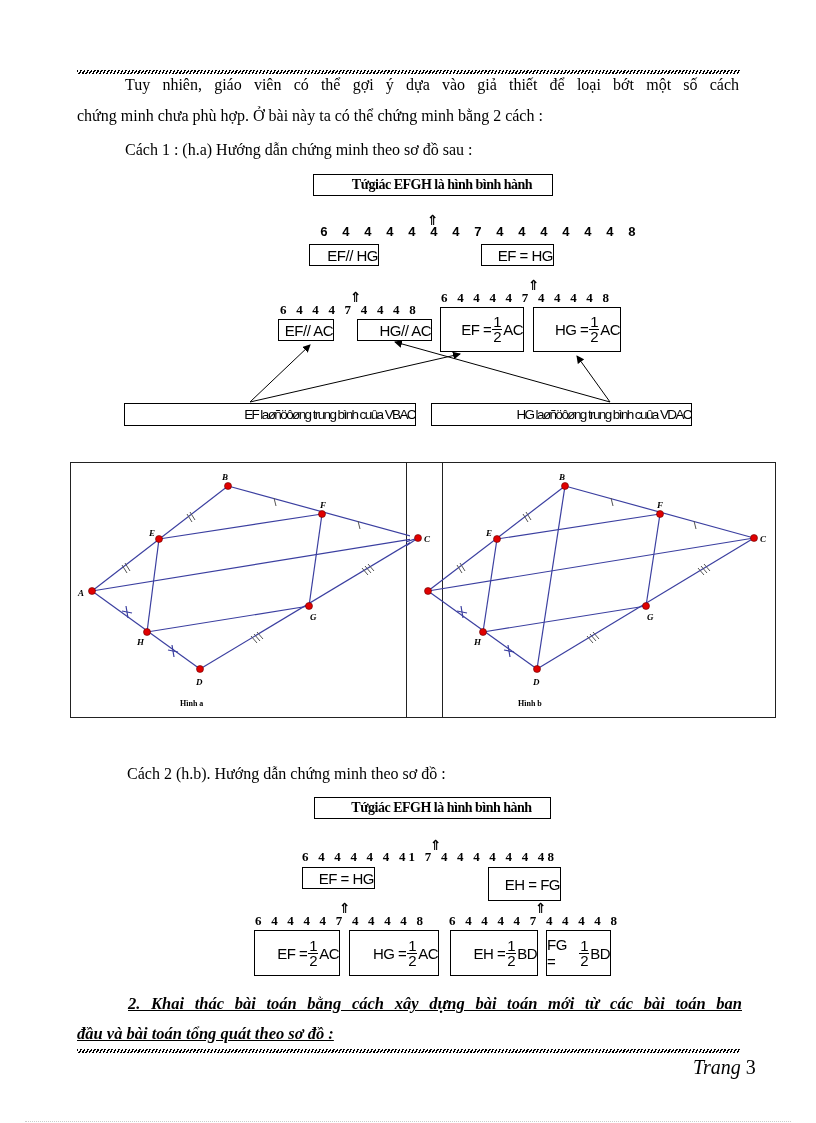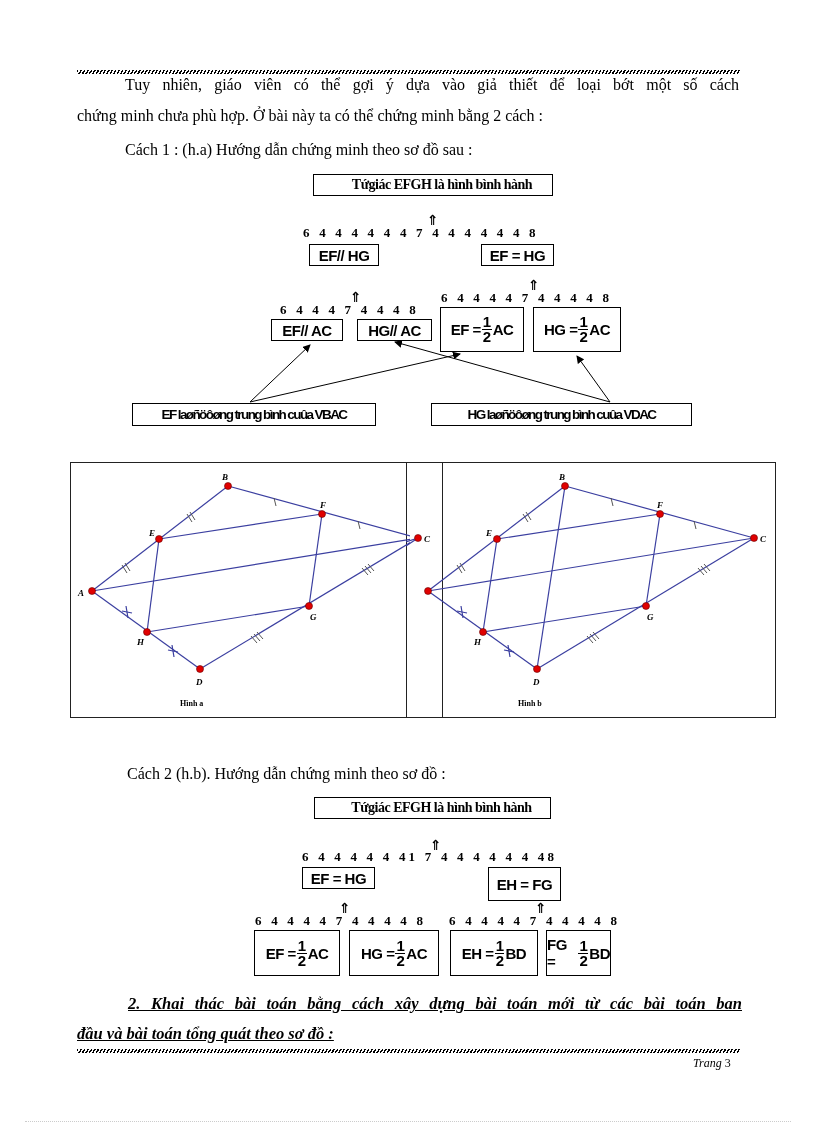--- a/index.html
+++ b/index.html
@@ -6,61 +6,61 @@
   body { width:816px; height:1123px; position:relative; overflow:hidden;
          font-family:"Liberation Serif", serif; color:#000; }
   .abs { position:absolute; }
   .hatch { position:absolute; height:4px;
            background: repeating-linear-gradient(120deg, #000 0 1.4px, #fff 1.4px 3px); }
   .para { position:absolute; font-size:16px; line-height:20px; white-space:nowrap; }
   .just { text-align:justify; text-align-last:justify; }
   .box { position:absolute; border:1.2px solid #000; box-sizing:border-box;
          display:flex; align-items:center; justify-content:center; background:#fff; }
   .serifbold { font-family:"Liberation Serif", serif; font-weight:bold; font-size:14px; letter-spacing:-0.5px;padding-left:18px; }
-  .sansbold { font-family:"Liberation Sans", sans-serif; font-weight:bold; font-size:15px; letter-spacing:-0.5px; }
+  .sansbold { font-family:"Liberation Sans", sans-serif; font-weight:normal; font-size:15px; letter-spacing:-0.5px;justify-content:flex-end; }
   .brace { position:absolute; font-family:"Liberation Serif", serif; font-weight:bold; font-size:13px;
            letter-spacing:3.2px; white-space:nowrap; }
   .arrowup { position:absolute; font-size:14px; font-weight:bold; line-height:14px; font-family:"DejaVu Sans", sans-serif; }
   .frac { display:inline-flex; flex-direction:column; align-items:center; line-height:14px; margin:0 1px; font-size:15px; }
   .frac .num { border-bottom:1.4px solid #000; padding:0 1px; }
   .narrow { font-size:13.5px; letter-spacing:-1.6px; }
   .heading { position:absolute; font-family:"Liberation Serif", serif; font-weight:bold; font-style:italic;
              font-size:16.5px; text-decoration:underline; white-space:nowrap;text-align:right; }
-  .footer { position:absolute; font-size:12px; font-style:italic; }
+  .footer { position:absolute; font-size:20px; font-style:italic; }
   .footer b { font-style:normal; font-weight:normal; }
   .figlabel { font-family:"Liberation Serif", serif; font-weight:bold; font-style:italic; font-size:9px; }
   .figcap { font-family:"Liberation Serif", serif; font-weight:bold; font-size:8px; }
 </style>
 </head>
 <body>
 
 <div class="hatch" style="left:77px; top:70px; width:663px;"></div>
 
 <div class="para just" style="left:125px; top:75px; width:614px;">Tuy nhiên, giáo viên có thể gợi ý dựa vào giả thiết để loại bớt một số cách</div>
 <div class="para" style="left:77px; top:106px; font-size:16px;">chứng minh chưa  phù  hợp. Ở bài này ta có thể chứng minh bằng 2 cách :</div>
 <div class="para" style="left:125px; top:140px;">Cách 1 : (h.a) Hướng dẫn chứng minh theo sơ đồ sau :</div>
 
 <div class="box serifbold" style="left:313px; top:174px; width:240px; height:22px;">
   <span>Tứgiác EFGH là hình bình hành</span>
 </div>
 <div class="arrowup" style="left:427px; top:213px;">⇑</div>
-<div class="brace" style="left:303px; top:225px;">6 4 4 4 4 4 4 7 4 4 4 4 4 4 8</div>
+<div class="brace" style="left:320px; top:225px;font-family:Liberation Mono, monospace;">6 4 4 4 4 4 4 7 4 4 4 4 4 4 8</div>
 <div class="box sansbold" style="left:309px; top:244px; width:70px; height:22px;">
   <span>EF// HG</span>
 </div>
 <div class="box sansbold" style="left:481px; top:244px; width:73px; height:22px;">
   <span>EF = HG</span>
 </div>
 
 <div class="arrowup" style="left:350px; top:290px;">⇑</div>
 <div class="brace" style="left:280px; top:302px;">6 4 4 4 7 4 4 4 8</div>
 <div class="arrowup" style="left:528px; top:278px;">⇑</div>
 <div class="brace" style="left:441px; top:290px;">6 4 4 4 4 7 4 4 4 4 8</div>
 
-<div class="box sansbold" style="left:271px; top:319px; width:72px; height:22px;">
+<div class="box sansbold" style="left:278px; top:319px; width:56px; height:22px;">
   <span>EF// AC</span>
 </div>
 <div class="box sansbold" style="left:357px; top:319px; width:75px; height:22px;">
   <span>HG// AC</span>
 </div>
 <div class="box sansbold" style="left:440px; top:307px; width:84px; height:45px;">
   <span>EF =</span>
   <span class="frac">
       <span class="num">1</span>
       <span>2</span>
@@ -81,21 +81,21 @@
     <marker id="ah" markerWidth="8" markerHeight="8" refX="7" refY="4" orient="auto">
       <path d="M0,0 L8,4 L0,8 z" fill="#000"></path>
     </marker>
   </defs>
   <line x1="250" y1="402" x2="310" y2="345" stroke="#000" stroke-width="1" marker-end="url(#ah)"></line>
   <line x1="250" y1="402" x2="460" y2="354" stroke="#000" stroke-width="1" marker-end="url(#ah)"></line>
   <line x1="610" y1="402" x2="395" y2="342" stroke="#000" stroke-width="1" marker-end="url(#ah)"></line>
   <line x1="610" y1="402" x2="577" y2="356" stroke="#000" stroke-width="1" marker-end="url(#ah)"></line>
 </svg>
 
-<div class="box sansbold narrow" style="left:132px; top:403px; width:244px; height:23px;">
+<div class="box sansbold narrow" style="left:124px; top:403px; width:292px; height:23px;">
   <span>EF laøñöôøng trung bình cuûa VBAC</span>
 </div>
 <div class="box sansbold narrow" style="left:431px; top:403px; width:261px; height:23px;">
   <span>HG laøñöôøng trung bình cuûa VDAC</span>
 </div>
 
 <div class="abs" style="left:70px; top:462px; width:706px; height:256px; border:1px solid #222; box-sizing:border-box;"></div>
 <div class="abs" style="left:406px; top:462px; width:1px; height:256px; background:#222;"></div>
 <div class="abs" style="left:442px; top:462px; width:1px; height:256px; background:#222;"></div>
 

